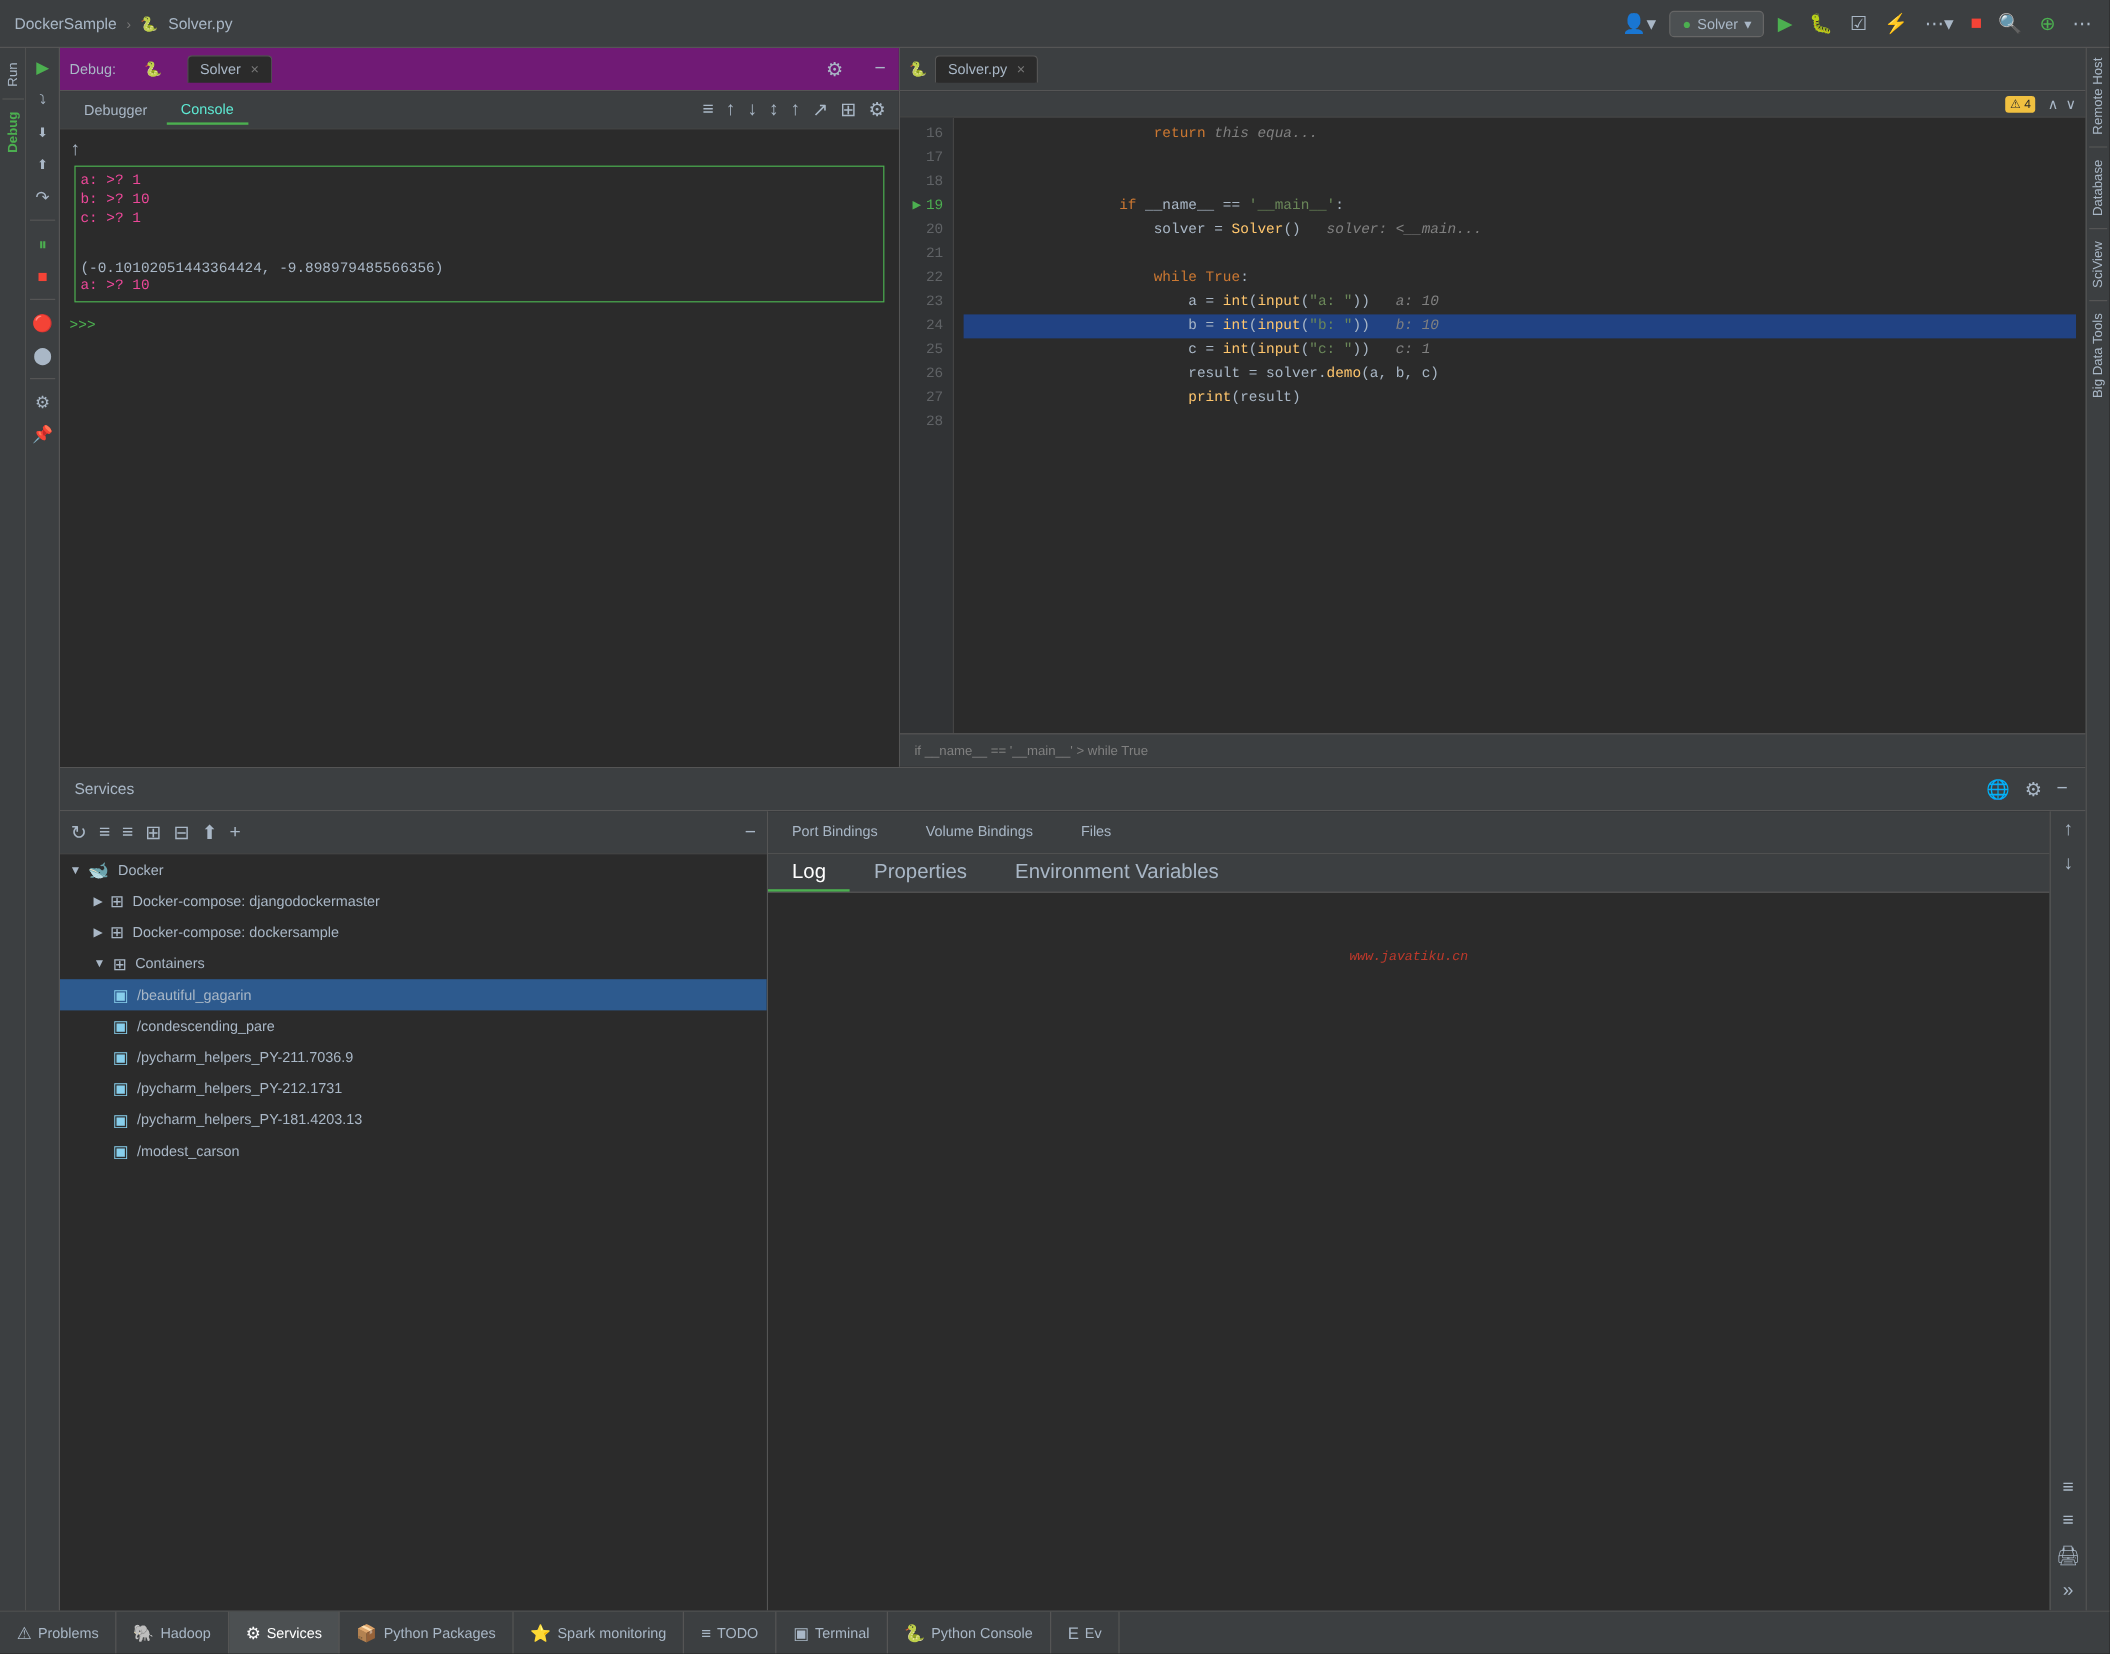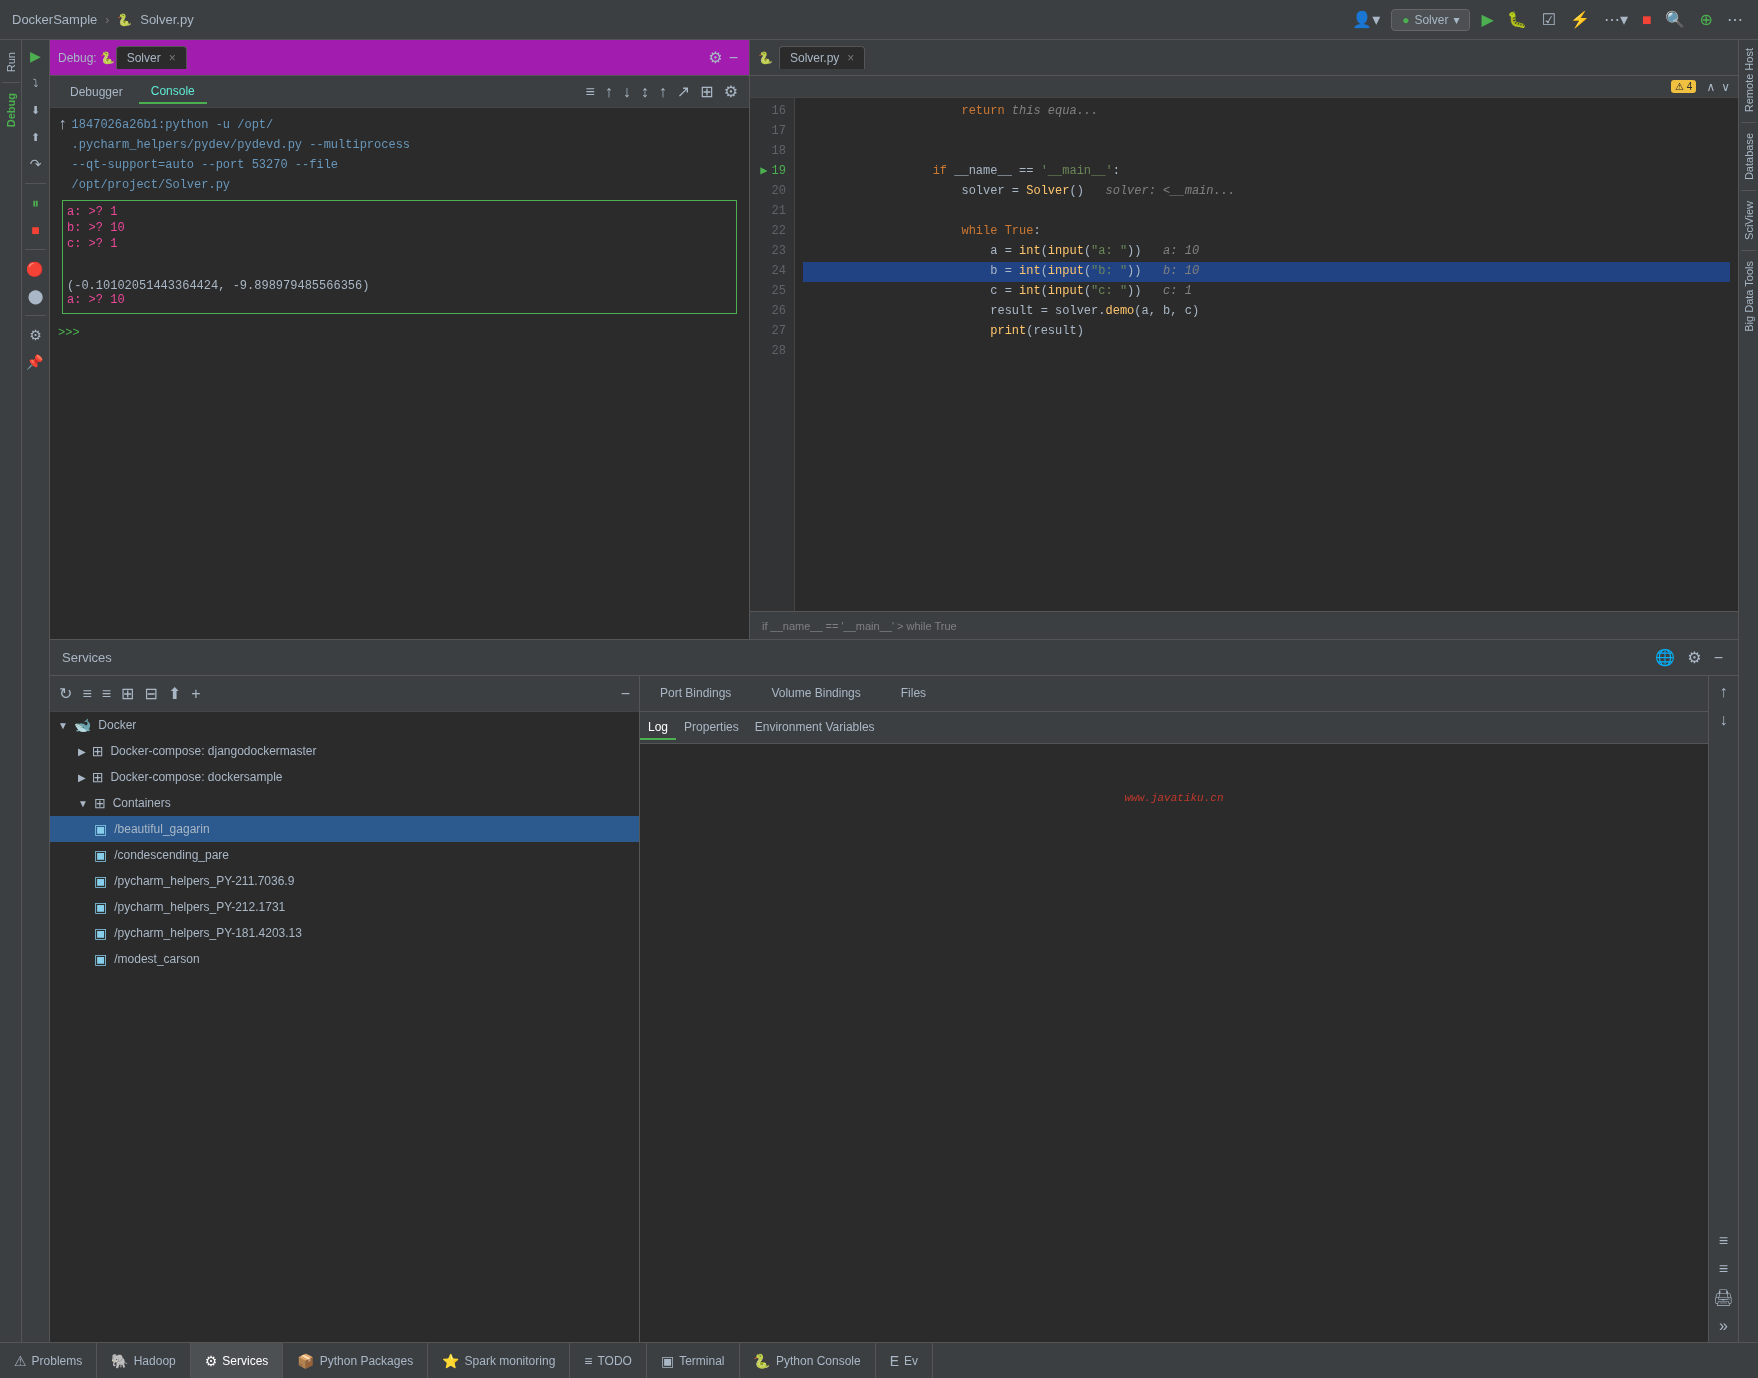--- a/index.html
+++ b/index.html
@@ -15,21 +15,21 @@
     .icon-btn.red { color: #f44336; }
 
     
     .content-area { flex: 1; display: flex; flex-direction: column; }
 
     
     .top-section { display: flex; height: 600px; border-bottom: 1px solid #555; }
 
     
     .debug-panel { width: 700px; display: flex; flex-direction: column; background: #2b2b2b; border-right: 1px solid #555; }
-    .debug-tab-bar { height: 36px; background: #a21caf; display: flex; align-items: center; padding: 0 8px; gap: 0; border-bottom: 1px solid #555; }
+    .debug-tab-bar { height: 36px; background: #701a75; display: flex; align-items: center; padding: 0 8px; gap: 20px; border-bottom: 1px solid #555; }
     .debug-label { color: #a9b7c6; font-size: 12px; margin-right: 4px; }
     .debug-tab { display: flex; align-items: center; gap: 4px; padding: 4px 10px; cursor: pointer; border-radius: 4px 4px 0 0; font-size: 12px; color: #a9b7c6; }
     .debug-tab.active { background: #2b2b2b; color: #a9b7c6; border-top: 1px solid #555; border-left: 1px solid #555; border-right: 1px solid #555; }
     .debug-tab-spacer { flex: 1; }
     .debug-console-content { flex: 1; background: #2b2b2b; padding: 8px; overflow-y: auto; font-family: 'Courier New', monospace; font-size: 12px; }
     .console-line { margin-bottom: 2px; line-height: 1.5; }
     .console-blue { color: #6897bb; }
     .console-green { color: #4CAF50; }
     .console-input-area { border: 1px solid #4CAF50; margin: 4px; padding: 4px; background: #2b2b2b; }
     .console-input-line { color: #ec4899; font-family: 'Courier New', monospace; font-size: 12px; margin-bottom: 2px; }
@@ -78,21 +78,21 @@
     .tree-icon { font-size: 14px; margin-right: 3px; }
     .tree-label { color: #a9b7c6; }
     .docker-icon { color: #2496ED; }
     .container-icon { color: #87CEEB; }
     .compose-icon { color: #a9b7c6; }
 
     .services-right { flex: 1; display: flex; flex-direction: column; background: #2b2b2b; }
     .services-right-tabs { height: 36px; background: #3c3f41; display: flex; align-items: center; border-bottom: 1px solid #555; }
     .services-right-tab { padding: 6px 20px; font-size: 12px; color: #a9b7c6; cursor: pointer; border-bottom: 2px solid transparent; }
     .services-sub-tabs { height: 32px; background: #3c3f41; display: flex; align-items: center; border-bottom: 1px solid #555; }
-    .services-sub-tab { padding: 4px 8px; font-size: 12px; color: #a9b7c6; cursor: pointer; border-bottom: 2px solid transparent; }
+    .services-sub-tab { padding: 4px 20px; font-size: 17px; color: #a9b7c6; cursor: pointer; border-bottom: 2px solid transparent; }
     .services-sub-tab.active { border-bottom: 2px solid #4CAF50; color: #fff; }
     .services-log { flex: 1; padding: 8px; font-family: 'Courier New', monospace; font-size: 12px; }
     .log-box { border: 1px solid #4CAF50; padding: 8px; color: #a9b7c6; line-height: 1.6; }
     .services-side-btns { width: 30px; background: #3c3f41; border-left: 1px solid #555; display: flex; flex-direction: column; align-items: center; padding: 4px 0; gap: 4px; }
     .watermark { color: #c0392b; font-size: 11px; text-align: center; padding: 4px; font-style: italic; }
 
     
     .status-bar { height: 36px; background: #3c3f41; display: flex; align-items: stretch; border-top: 1px solid #555; }
     .status-tab { display: flex; align-items: center; gap: 5px; padding: 0 14px; font-size: 12px; color: #a9b7c6; cursor: pointer; border-right: 1px solid #555; }
     .status-tab.active { background: #4c5052; color: #fff; }
@@ -188,26 +188,20 @@
           <button class="icon-btn">↕</button>
           <button class="icon-btn">↑</button>
           <button class="icon-btn">↗</button>
           <button class="icon-btn">⊞</button>
           <button class="icon-btn">⚙</button>
         </div>
 
         <div class="debug-console-content">
           <div style="display:flex; align-items:flex-start; gap:4px;">
             <span style="color:#a9b7c6; font-size:16px;">↑</span>
-            <div>
-              <div class="console-line console-blue">1847026a26b1:python -u /opt/</div>
-              <div class="console-line console-blue">    .pycharm_helpers/pydev/pydevd.py --multiprocess</div>
-              <div class="console-line console-blue">    --qt-support=auto --port 53270 --file</div>
-              <div class="console-line console-blue">    /opt/project/Solver.py</div>
-            </div>
           </div>
 
           <div class="console-input-area">
             <div class="console-input-line">a: &gt;? 1</div>
             <div class="console-input-line">b: &gt;? 10</div>
             <div class="console-input-line">c: &gt;? 1</div>
             <div class="console-result">(-0.10102051443364424, -9.898979485566356)</div>
             <div class="console-input-line">a: &gt;? 10</div>
           </div>
 

